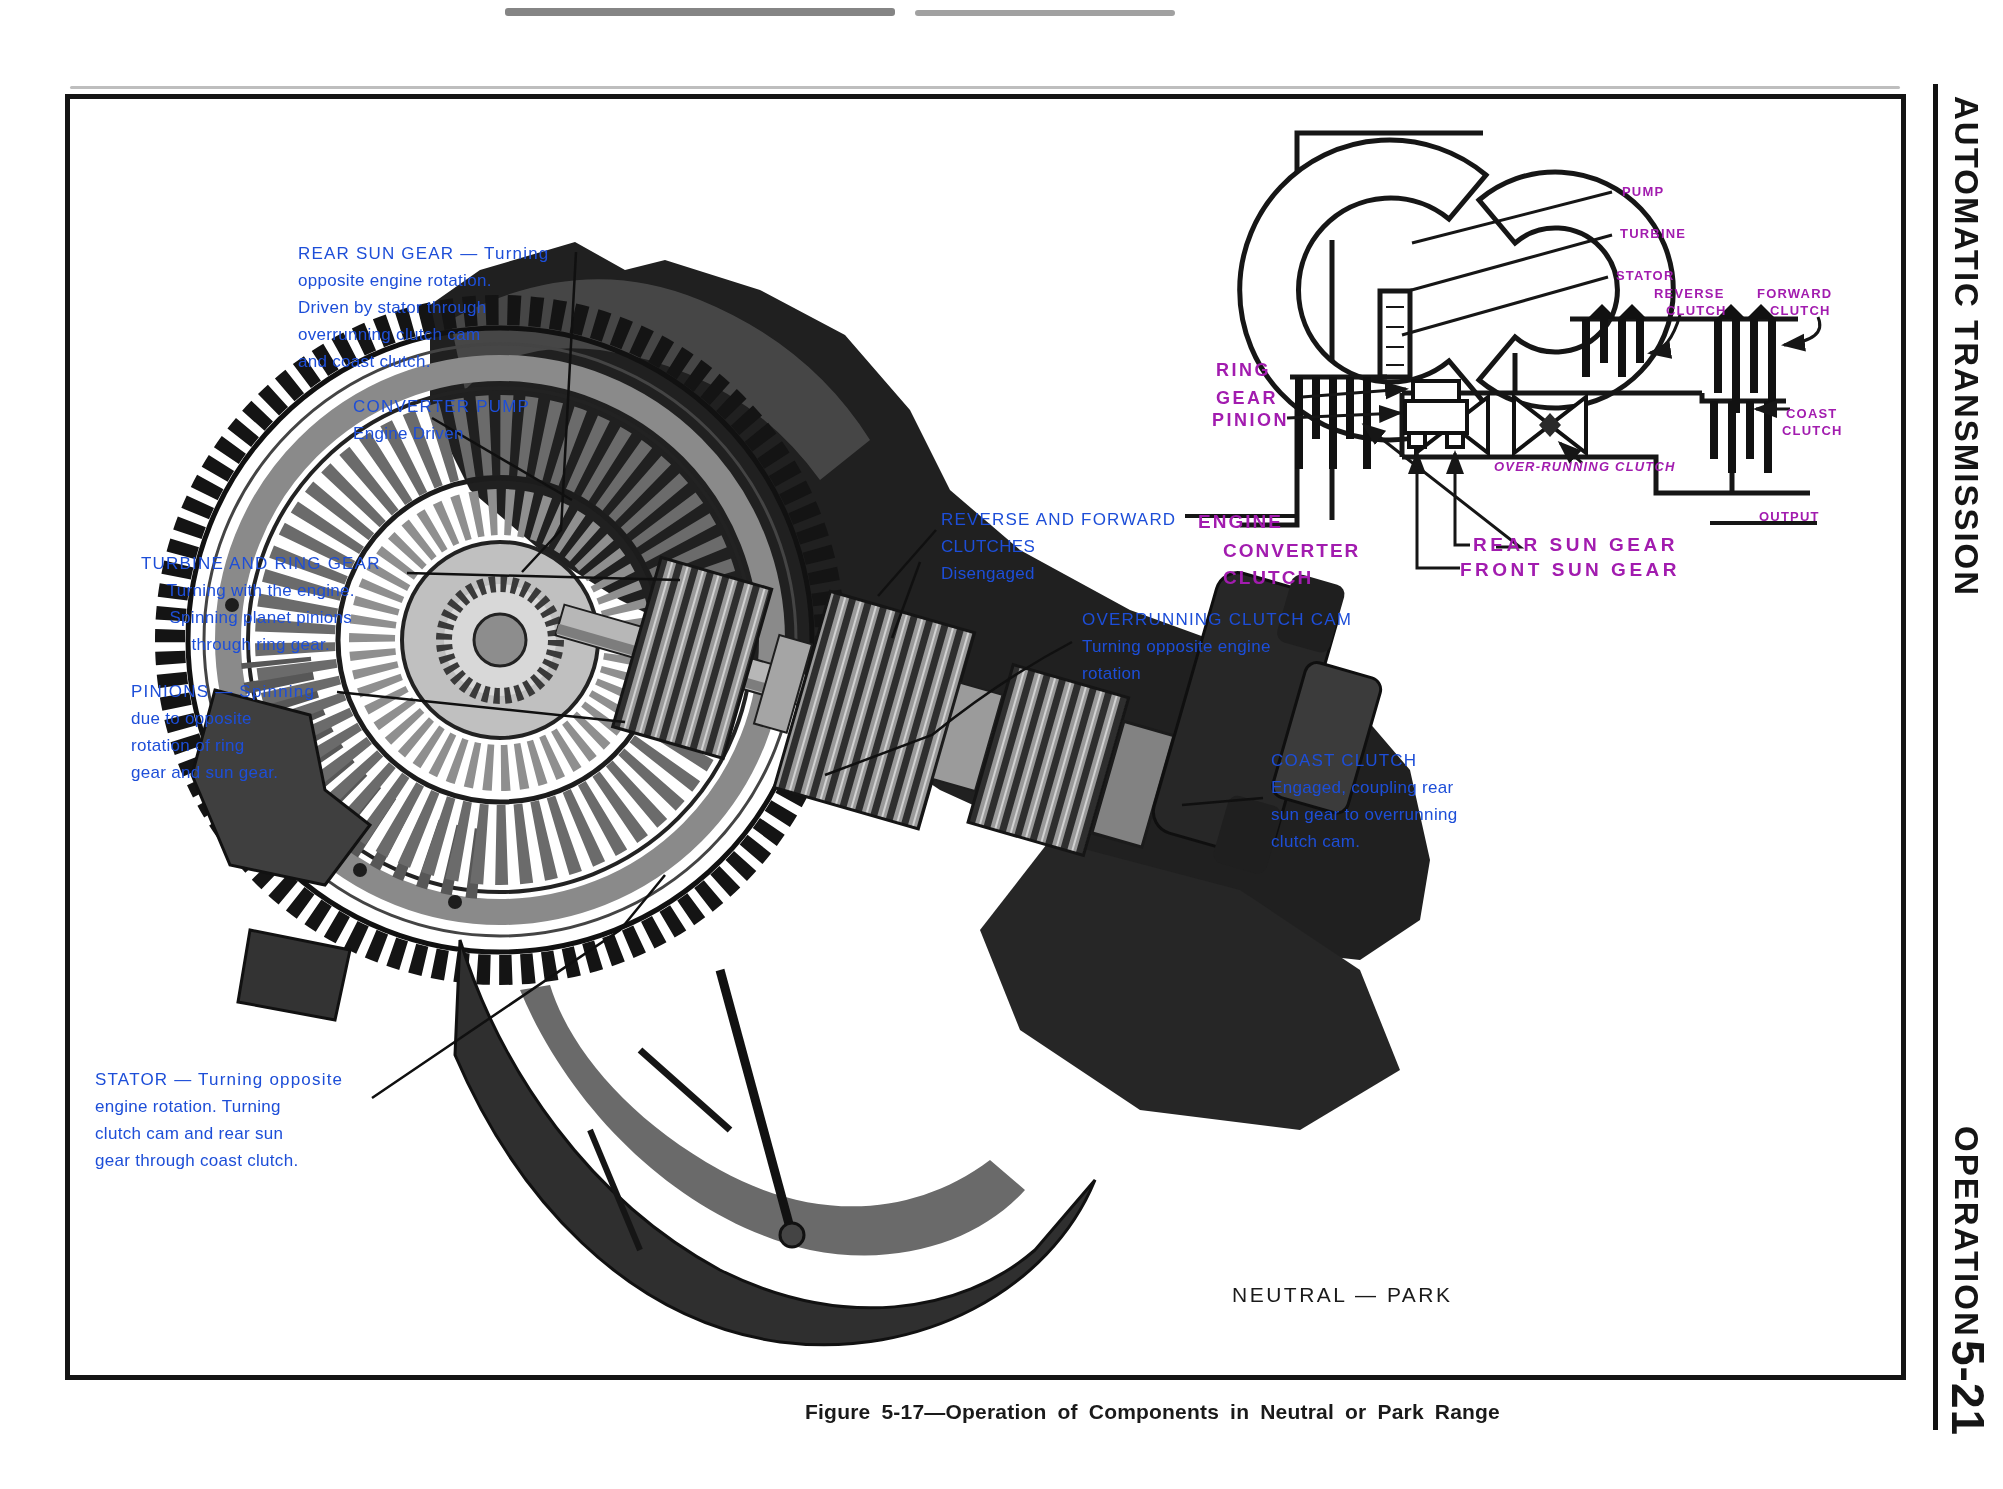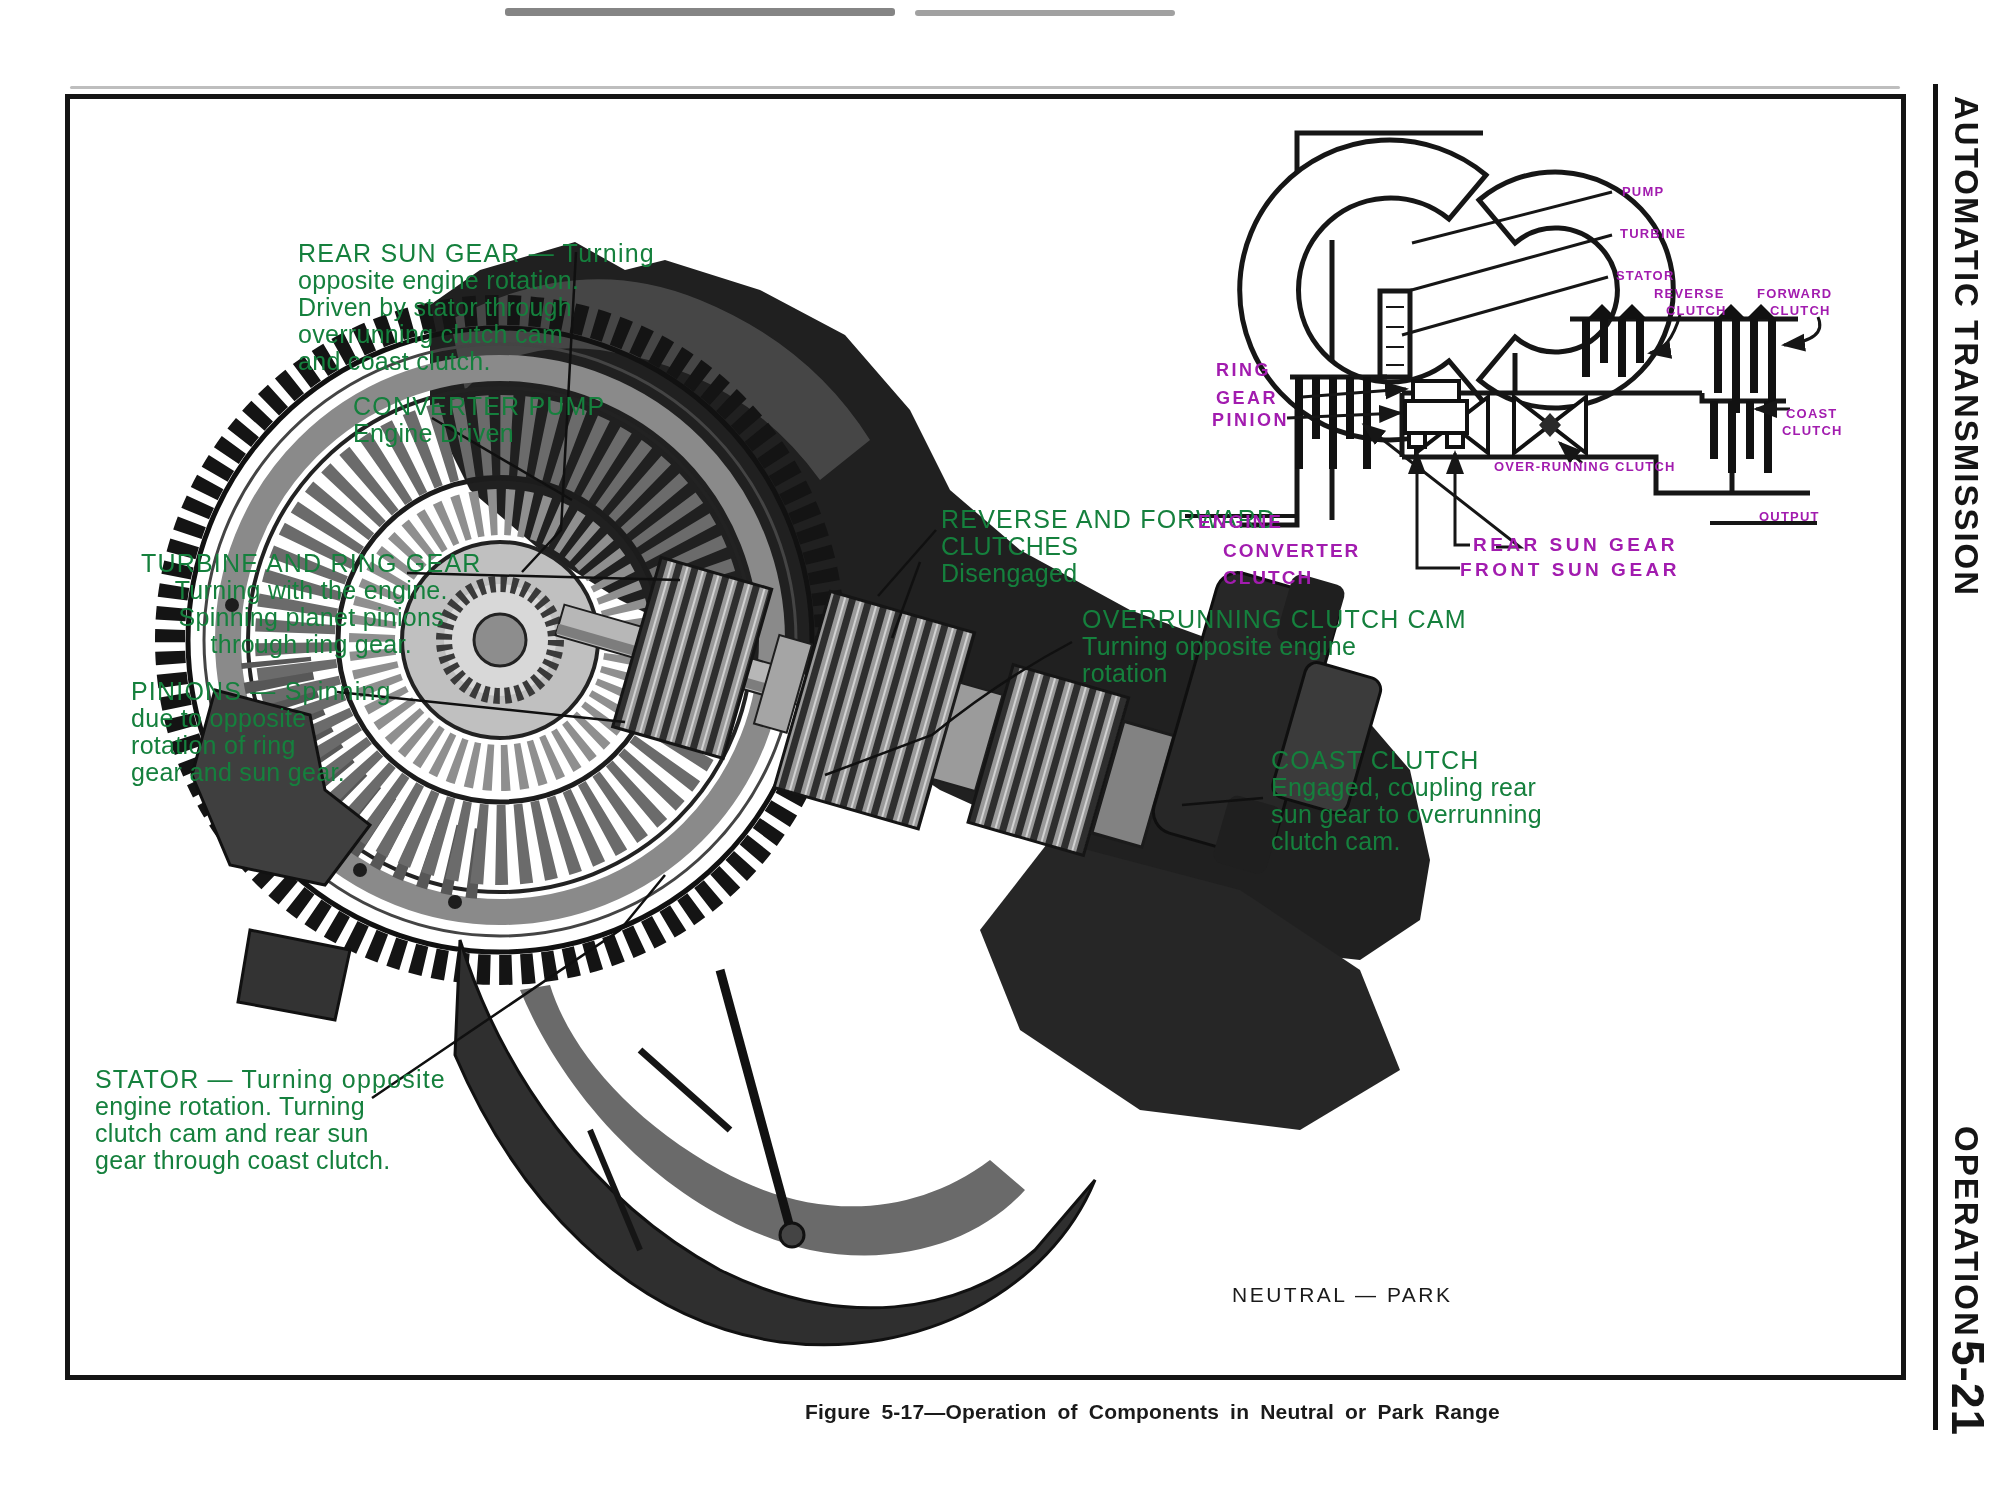--- a/index.html
+++ b/index.html
@@ -4,21 +4,21 @@
 <style>
   html,body{margin:0;padding:0;background:#e8e8e6;}
   #page{position:relative;width:2003px;height:1489px;background:#ffffff;overflow:hidden;
         font-family:"Liberation Sans",sans-serif;color:#1b1b1b;}
   #frame{position:absolute;left:65px;top:94px;width:1831px;height:1276px;border:5px solid #141414;}
   #siderule{position:absolute;left:1933px;top:84px;width:5px;height:1346px;background:#111;}
   .vert{position:absolute;writing-mode:vertical-rl;text-orientation:sideways;font-weight:700;color:#151515;}
   #v-top{left:1947px;top:96px;font-size:33px;letter-spacing:2px;}
   #v-op{left:1947px;top:1126px;font-size:33px;letter-spacing:2px;}
   #v-num{left:1941px;top:1340px;font-size:46px;letter-spacing:1px;}
-  .callout{position:absolute;font-size:25px;line-height:27px;letter-spacing:.3px;color:#15803d;}
+  .callout{position:absolute;font-size:17px;line-height:27px;letter-spacing:.3px;color:#1d4ed8;}
   .callout div:first-child{letter-spacing:1.2px;}
   .schlabel{position:absolute;font-size:13px;font-weight:700;letter-spacing:1.2px;color:#a21caf;white-space:nowrap;}
   .schlabel.mid{font-size:18px;letter-spacing:2.5px;}
   .schlabel.big{font-size:19px;letter-spacing:2px;}
   .schlabel.wide{letter-spacing:3.5px;}
   #neutral-park{position:absolute;left:1232px;top:1283px;font-size:21px;letter-spacing:2.5px;color:#1a1a1a;}
   #caption{position:absolute;left:400px;top:1400px;width:1100px;text-align:right;
            font-size:21px;font-weight:700;letter-spacing:.2px;word-spacing:5px;color:#1a1a1a;}
   .artifact{position:absolute;background:#444;opacity:.65;border-radius:3px;}
   svg{position:absolute;overflow:visible;}
@@ -267,21 +267,21 @@
 
   <div class="schlabel" style="left:1622px;top:184px;">PUMP</div>
   <div class="schlabel" style="left:1620px;top:226px;">TURBINE</div>
   <div class="schlabel" style="left:1616px;top:268px;">STATOR</div>
   <div class="schlabel" style="left:1654px;top:286px;">REVERSE</div>
   <div class="schlabel" style="left:1666px;top:303px;">CLUTCH</div>
   <div class="schlabel" style="left:1757px;top:286px;">FORWARD</div>
   <div class="schlabel" style="left:1770px;top:303px;">CLUTCH</div>
   <div class="schlabel" style="left:1786px;top:406px;">COAST</div>
   <div class="schlabel" style="left:1782px;top:423px;">CLUTCH</div>
-  <div class="schlabel" style="left:1494px;top:459px;">OVER-RUNNING CLUTCH</div>
+  <div class="schlabel" style="left:1494px;top:459px;font-style:italic;">OVER-RUNNING CLUTCH</div>
   <div class="schlabel" style="left:1759px;top:509px;">OUTPUT</div>
   <div class="schlabel mid" style="left:1216px;top:360px;">RING</div>
   <div class="schlabel mid" style="left:1216px;top:388px;">GEAR</div>
   <div class="schlabel mid" style="left:1212px;top:410px;">PINION</div>
   <div class="schlabel big" style="left:1198px;top:511px;">ENGINE</div>
   <div class="schlabel big" style="left:1223px;top:540px;">CONVERTER</div>
   <div class="schlabel big" style="left:1223px;top:567px;">CLUTCH</div>
   <div class="schlabel big wide" style="left:1473px;top:534px;">REAR SUN GEAR</div>
   <div class="schlabel big wide" style="left:1460px;top:559px;">FRONT SUN GEAR</div>
 

